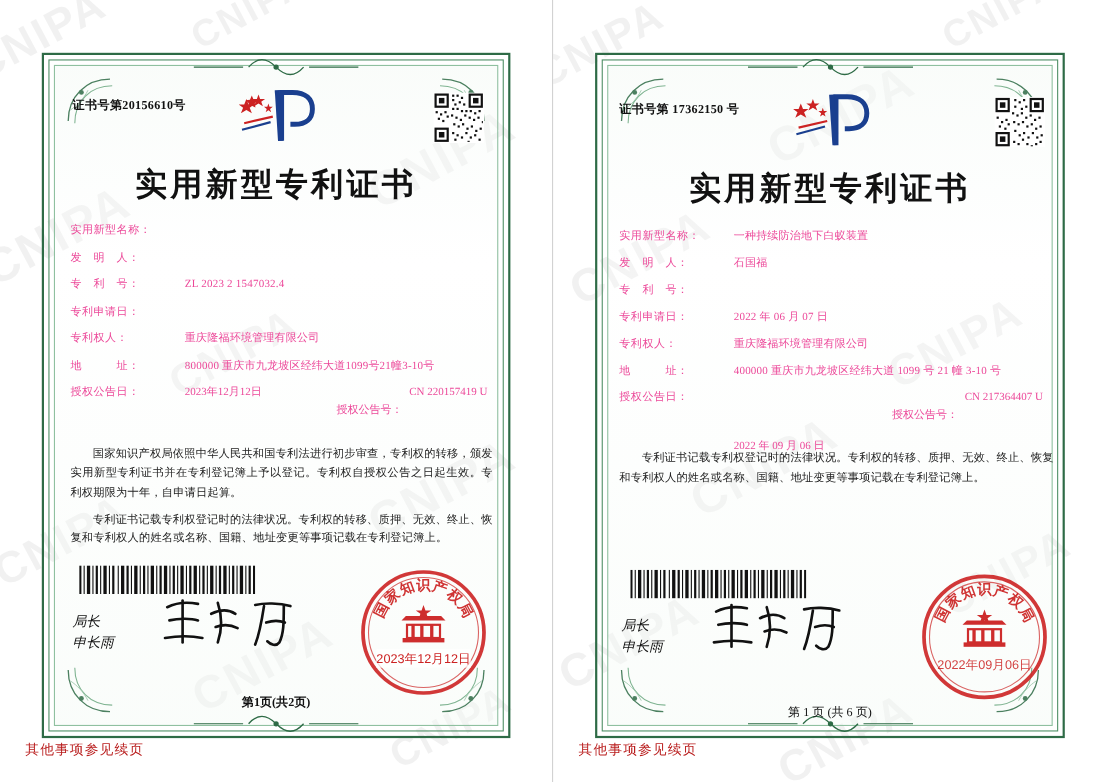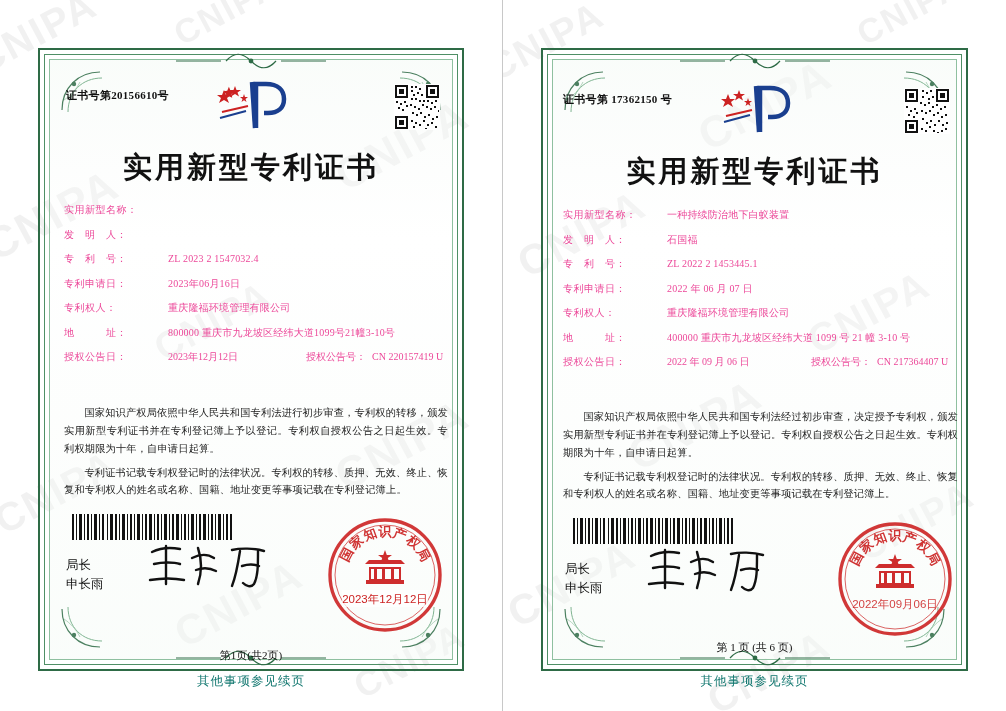--- a/index.html
+++ b/index.html
@@ -124,55 +124,56 @@
     width:104px;
     flex:0 0 104px;
     letter-spacing:.5px;
     white-space:nowrap;
   }
   .val{flex:1;letter-spacing:.2px;}
   .row .lbl2{
     flex:0 0 auto;
     padding-left:10px;
     white-space:nowrap;
+    margin-top:16px;
   }
 
   .para{
     position:absolute;left:64px;right:54px;
     font-size:10.2px;
     line-height:1.75;
     color:#222;
     text-align:justify;
     letter-spacing:.2px;
   }
   .para p{margin:0 0 6px 0;text-indent:2em;}
 
   .barcode{
     position:absolute;left:72px;
     width:160px;height:26px;
   }
   .sigblock{
     position:absolute;left:66px;
-    font-size:12.5px;line-height:1.5;color:#111;
+    font-size:12.5px;line-height:1.5;color:#111;font-style:italic;
   }
   .sigimg{
     position:absolute;left:140px;
     width:140px;height:56px;
   }
   .seal{
     position:absolute;
     width:118px;height:118px;
   }
   .pageno{
     position:absolute;left:0;right:0;
     text-align:center;font-size:11px;color:#111;
   }
   .footnote{
     position:absolute;left:0;right:0;
-    text-align:center;font-size:12.5px;color:#0f766e;letter-spacing:1px;
+    text-align:left;font-size:12.5px;color:#b91c1c;letter-spacing:1px;padding-left:23px;
   }
 </style>
 </head>
 <body>
 
 <div class="page">
 
   <div class="cert left">
 
     <div class="wm">
@@ -324,21 +325,20 @@
         </div>
         <div class="row">
           <div class="lbl">发　明　人：</div>
         </div>
         <div class="row">
           <div class="lbl">专　利　号：</div>
           <div class="val">ZL 2023 2 1547032.4</div>
         </div>
         <div class="row">
           <div class="lbl">专利申请日：</div>
-          <div class="val">2023年06月16日</div>
         </div>
         <div class="row">
           <div class="lbl">专利权人：</div>
           <div class="val">重庆隆福环境管理有限公司</div>
         </div>
         <div class="row">
           <div class="lbl">地　　　址：</div>
           <div class="val">800000 重庆市九龙坡区经纬大道1099号21幢3-10号</div>
         </div>
         <div class="row">
@@ -446,21 +446,21 @@
             <rect x="-3" y="-4" width="3" height="12" fill="#cc2222"></rect>
             <rect x="6" y="-4" width="3" height="12" fill="#cc2222"></rect>
             <path d="M-20 -8 L20 -8 L16 -12 L-16 -12 Z" fill="#cc2222"></path>
             <polygon points="0,-22 1.8,-17 7,-17 2.8,-14 4.4,-9 0,-12 -4.4,-9 -2.8,-14 -7,-17 -1.8,-17" fill="#cc2222"></polygon>
           </g>
           <rect x="16" y="74" width="86" height="17" fill="#ffffff" opacity=".75"></rect>
           <text x="59" y="87" text-anchor="middle" fill="#cc2222" font-family="'Liberation Sans', sans-serif" font-size="11.5">2023年12月12日</text>
         </svg>
       </div>
 
-      <div class="pageno" style="top:648px;">第1页(共2页)</div>
+      <div class="pageno" style="top:631px;font-weight:bold;">第1页(共2页)</div>
       <div class="footnote" style="top:673px;">其他事项参见续页</div>
     </div>
   </div>
 
   <div class="cert right">
 
     <div class="wm">
       <span style="left:-20px;top:20px;font-size:38px;">CNIPA</span>
       <span style="left:190px;top:80px;font-size:44px;">CNIPA</span>
       <span style="left:350px;top:-10px;font-size:34px;">CNIPA</span>
@@ -602,44 +602,42 @@
         <div class="row">
           <div class="lbl">实用新型名称：</div>
           <div class="val">一种持续防治地下白蚁装置</div>
         </div>
         <div class="row">
           <div class="lbl">发　明　人：</div>
           <div class="val">石国福</div>
         </div>
         <div class="row">
           <div class="lbl">专　利　号：</div>
-          <div class="val">ZL 2022 2 1453445.1</div>
         </div>
         <div class="row">
           <div class="lbl">专利申请日：</div>
           <div class="val">2022 年 06 月 07 日</div>
         </div>
         <div class="row">
           <div class="lbl">专利权人：</div>
           <div class="val">重庆隆福环境管理有限公司</div>
         </div>
         <div class="row">
           <div class="lbl">地　　　址：</div>
           <div class="val">400000 重庆市九龙坡区经纬大道 1099 号 21 幢 3-10 号</div>
         </div>
         <div class="row">
           <div class="lbl">授权公告日：</div>
-          <div style="flex:0 0 134px;">2022 年 09 月 06 日</div>
+          <div style="flex:0 0 134px;margin-top:44px;">2022 年 09 月 06 日</div>
           <div class="lbl2">授权公告号：</div>
           <div style="flex:1;padding-left:6px;">CN 217364407 U</div>
         </div>
       </div>
 
       <div class="para" style="left:60px;right:48px;top:408px;">
-        <p>国家知识产权局依照中华人民共和国专利法经过初步审查，决定授予专利权，颁发实用新型专利证书并在专利登记簿上予以登记。专利权自授权公告之日起生效。专利权期限为十年，自申请日起算。</p>
         <p>专利证书记载专利权登记时的法律状况。专利权的转移、质押、无效、终止、恢复和专利权人的姓名或名称、国籍、地址变更等事项记载在专利登记簿上。</p>
       </div>
 
       <div class="barcode" style="left:70px;top:518px;">
         <svg viewBox="0 0 160 26" width="160" height="26" preserveAspectRatio="none">
           <g fill="#111">
             <rect x="0" y="0" width="2" height="26"></rect>
               <rect x="4" y="0" width="1" height="26"></rect>
               <rect x="7" y="0" width="3" height="26"></rect>
             <rect x="12" y="0" width="1" height="26"></rect>

